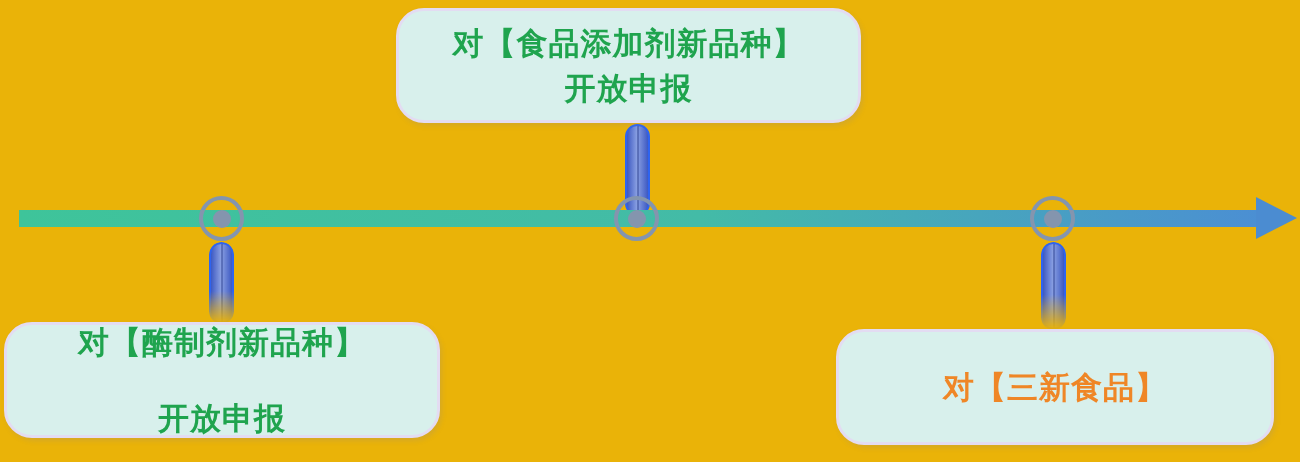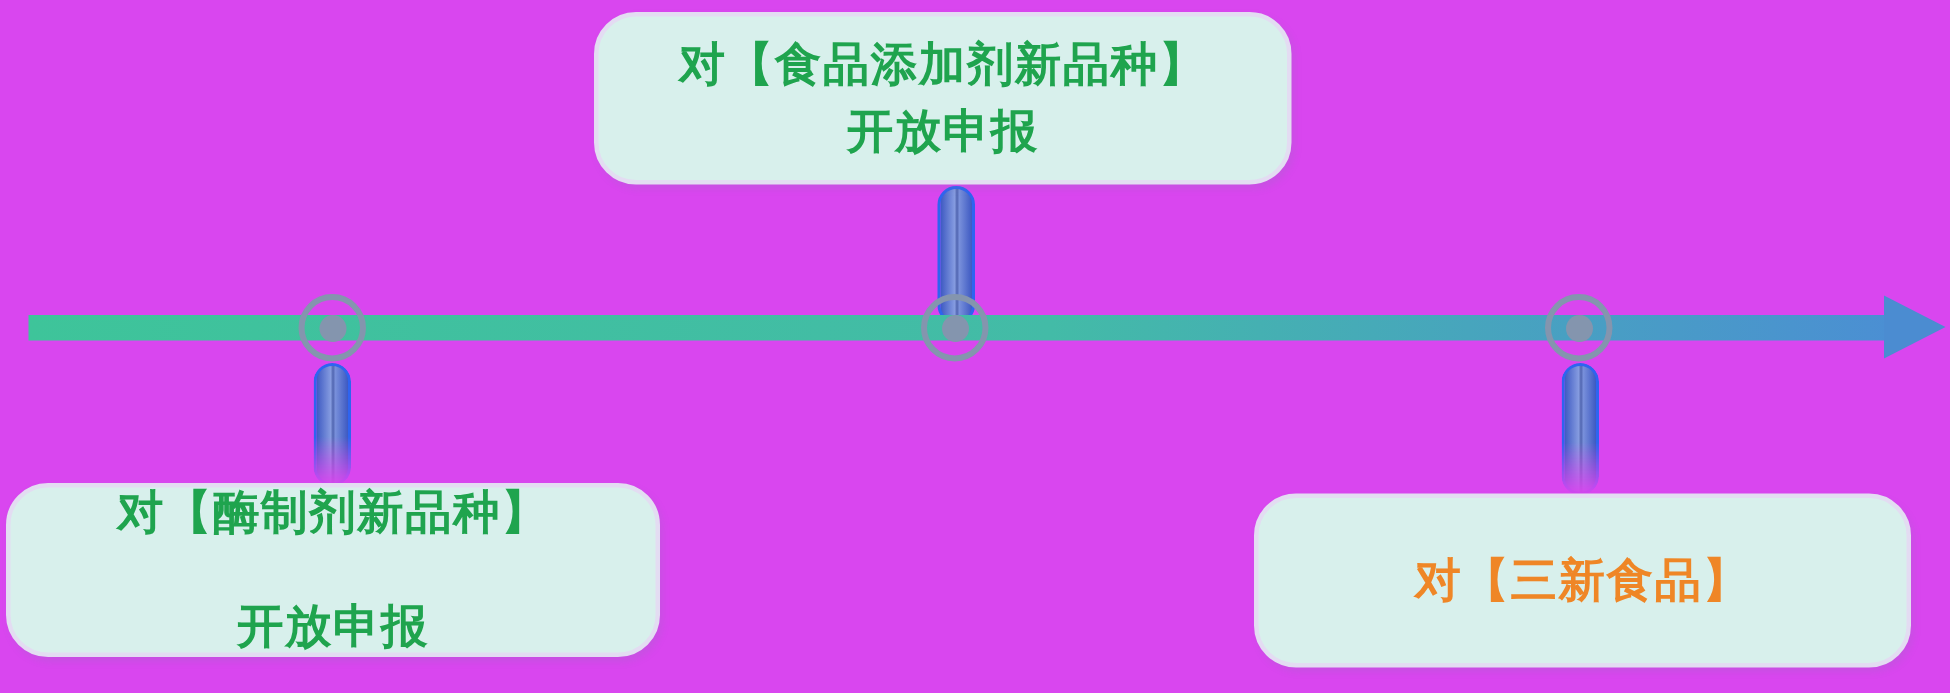--- a/index.html
+++ b/index.html
@@ -4,21 +4,21 @@
 <style>
   html, body {
     margin: 0;
     padding: 0;
     background: #ffffff;
   }
   .canvas {
     position: relative;
     width: 1300px;
     height: 462px;
-    background: #d946ef;
+    background: #eab308;
     overflow: hidden;
     font-family: "DejaVu Sans", "Liberation Sans", sans-serif;
   }
 
   
   .callout {
     position: absolute;
     box-sizing: border-box;
     background: #d8f0ec;
     border: 3px solid #e3dcf2;
@@ -32,21 +32,21 @@
     font-size: 31px;
     line-height: 1;
     letter-spacing: 1px;
     box-shadow: 2px 3px 5px rgba(120, 130, 170, 0.18);
     z-index: 4;
   }
   .callout-top   { left: 396px; top: 8px;   width: 465px; height: 115px; }
   .callout-left  { left: 4px;   top: 322px; width: 436px; height: 116px; gap: 45px; }
   .callout-right { left: 836px; top: 329px; width: 438px; height: 116px; }
   .text-green  { color: #1fa44e; }
-  .text-orange { color: #ef8626; }
+  .text-orange { color: #ef8626; font-family: Liberation Serif, serif; }
 
   
   .axis-bar {
     position: absolute;
     left: 19px;
     top: 210px;
     width: 1239px;
     height: 17px;
     background: linear-gradient(90deg, #3ec49a 0%, #43bba7 55%, #4b8fd3 100%);
     z-index: 2;

